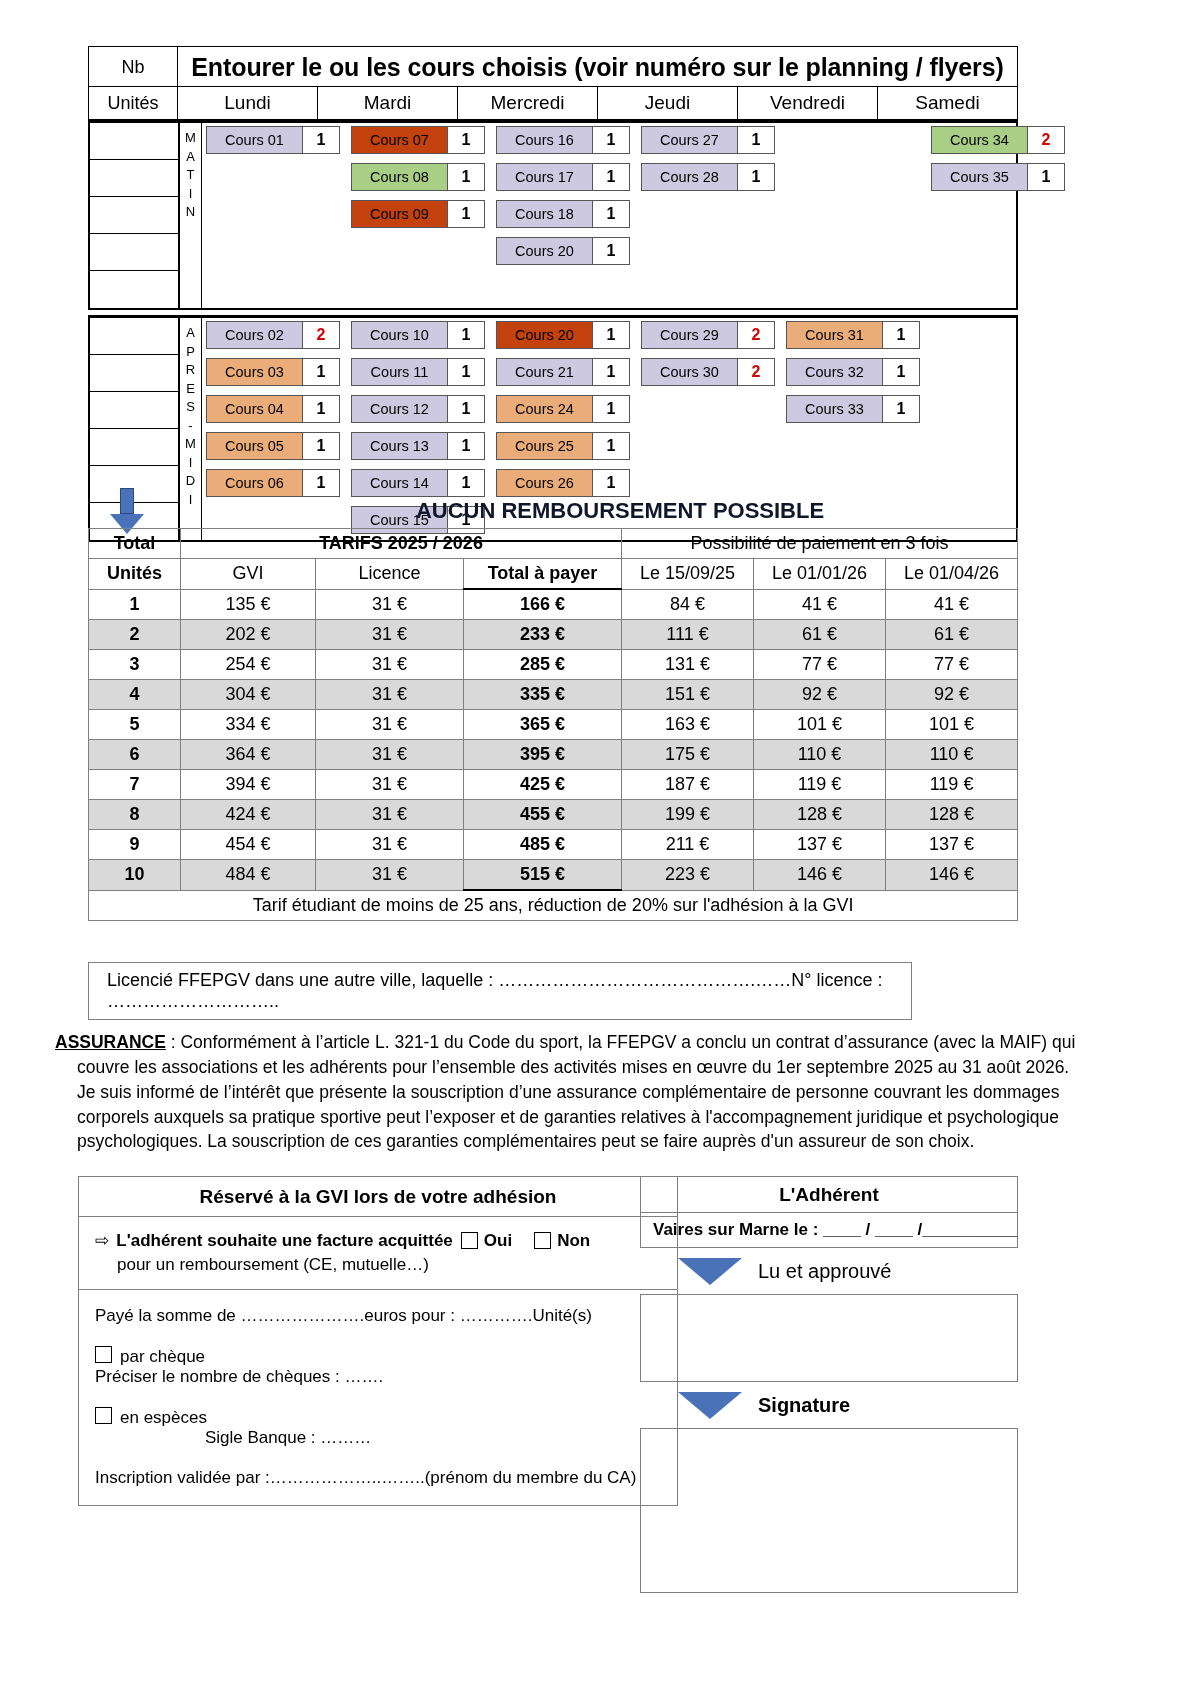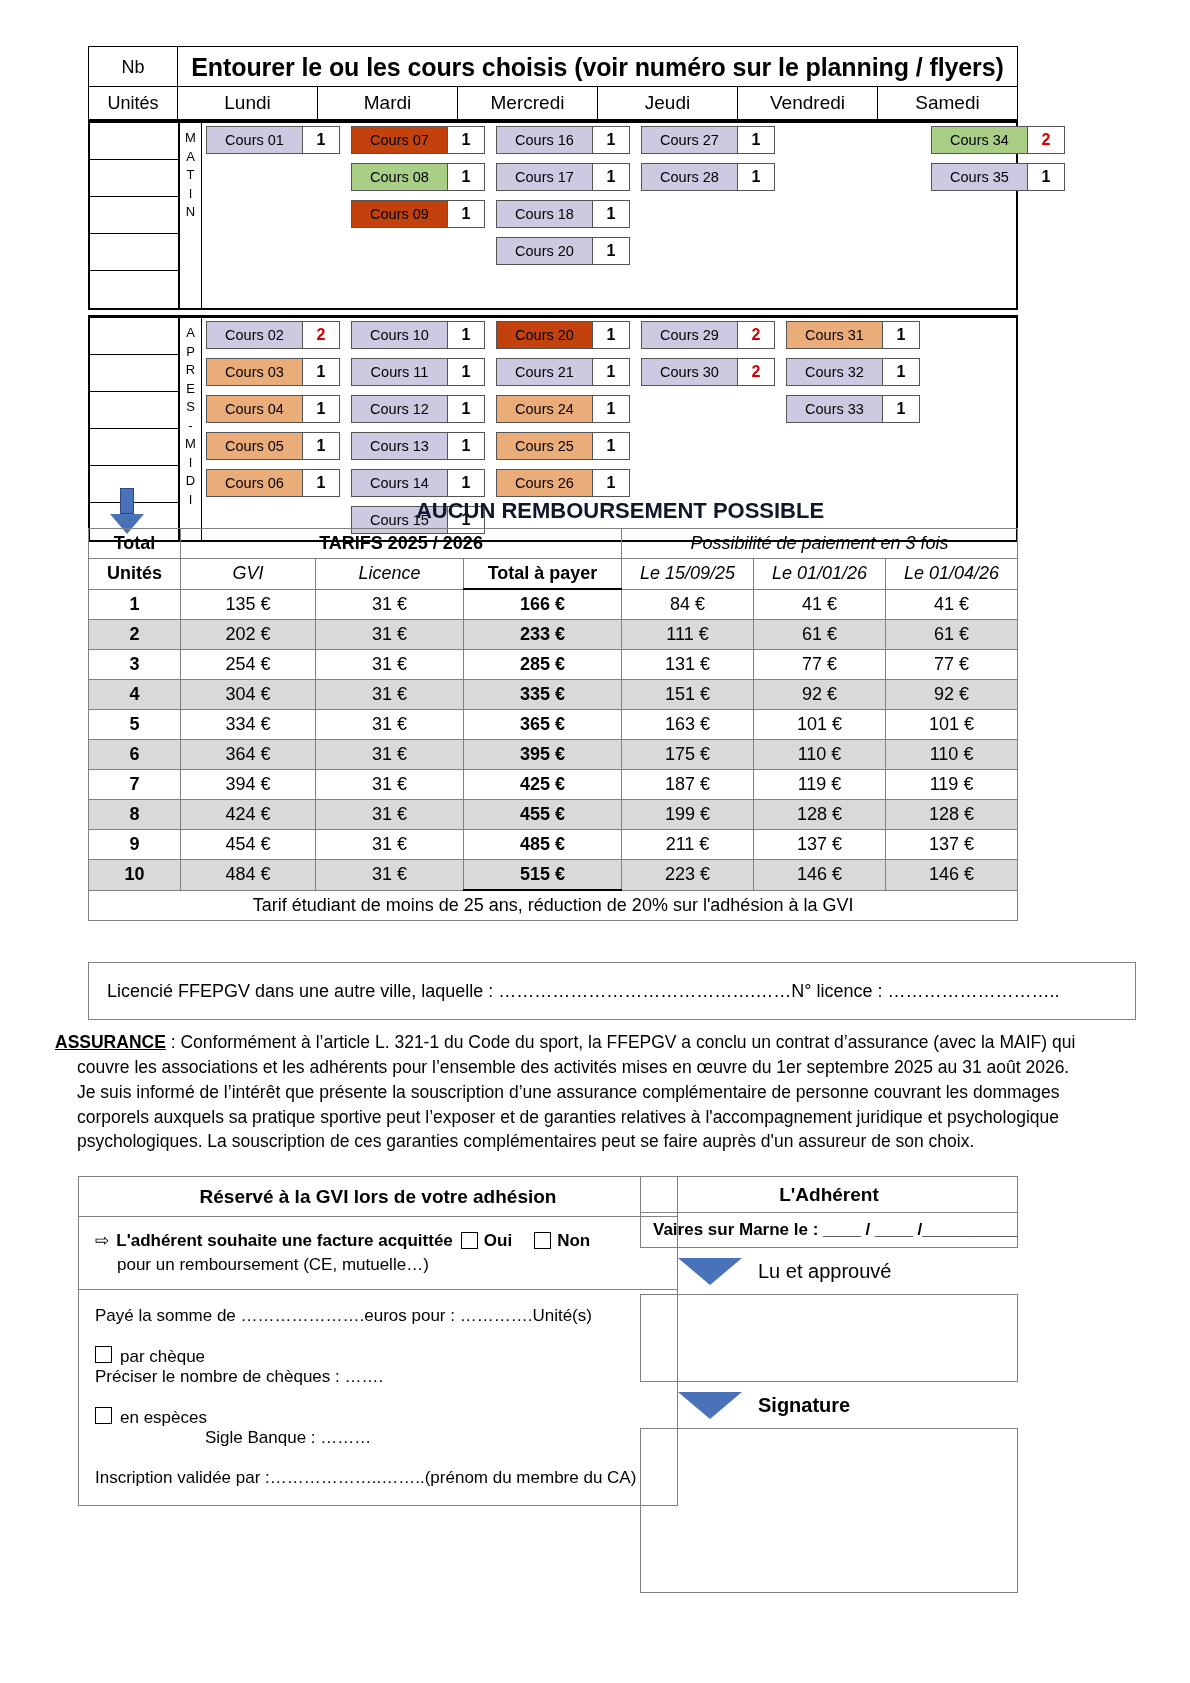--- a/index.html
+++ b/index.html
@@ -90,37 +90,37 @@
   }
 
   
   .tarif-wrap{position:absolute;left:88px;top:528px;width:930px;}
   table.tarif{border-collapse:collapse;width:930px;table-layout:fixed;}
   table.tarif td,table.tarif th{
     border:1.2px solid #808080;text-align:center;font-size:18px;padding:4px 0;
   }
   .t-total{width:92px;font-weight:bold;font-size:19px;}
   .t-hdrbig{font-weight:bold;font-size:21px;}
-  .t-hdr{font-size:19px;font-weight:normal;font-style:italic;}
+  .t-hdr{font-size:19px;font-weight:normal;}
   .bold-col{font-weight:bold;font-size:21px;}
   .col-gvi{width:135px;}
   .col-lic{width:148px;}
   .col-tot{width:158px;}
   .col-pay{width:132px;}
   tr.shade td{background:#d9d9d9;}
   td.payer{border-left:2.5px solid #000;border-right:2.5px solid #000;}
   tr.firstdata td.payer{border-top:2.5px solid #000;}
   tr.lastdata td.payer{border-bottom:2.5px solid #000;}
   th.payer-h{border-left:2.5px solid #000;border-right:2.5px solid #000;border-top:2.5px solid #000;}
   .note-row td{text-align:left;padding-left:12px;font-size:18px;}
   .num-bold{font-weight:bold;font-size:20px;}
 
   
   .lic-box{
-    position:absolute;left:88px;top:962px;width:1048px;height:58px;
+    position:absolute;left:88px;top:962px;width:824px;height:58px;
     border:1.2px solid #808080;box-sizing:border-box;
     display:flex;align-items:center;
   }
   .lic-box .txt{padding-left:18px;font-size:18px;}
 
   
   .assur{
     position:absolute;left:55px;top:1030px;width:1030px;
     font-size:17.5px;line-height:1.42;text-align:left;
   }

